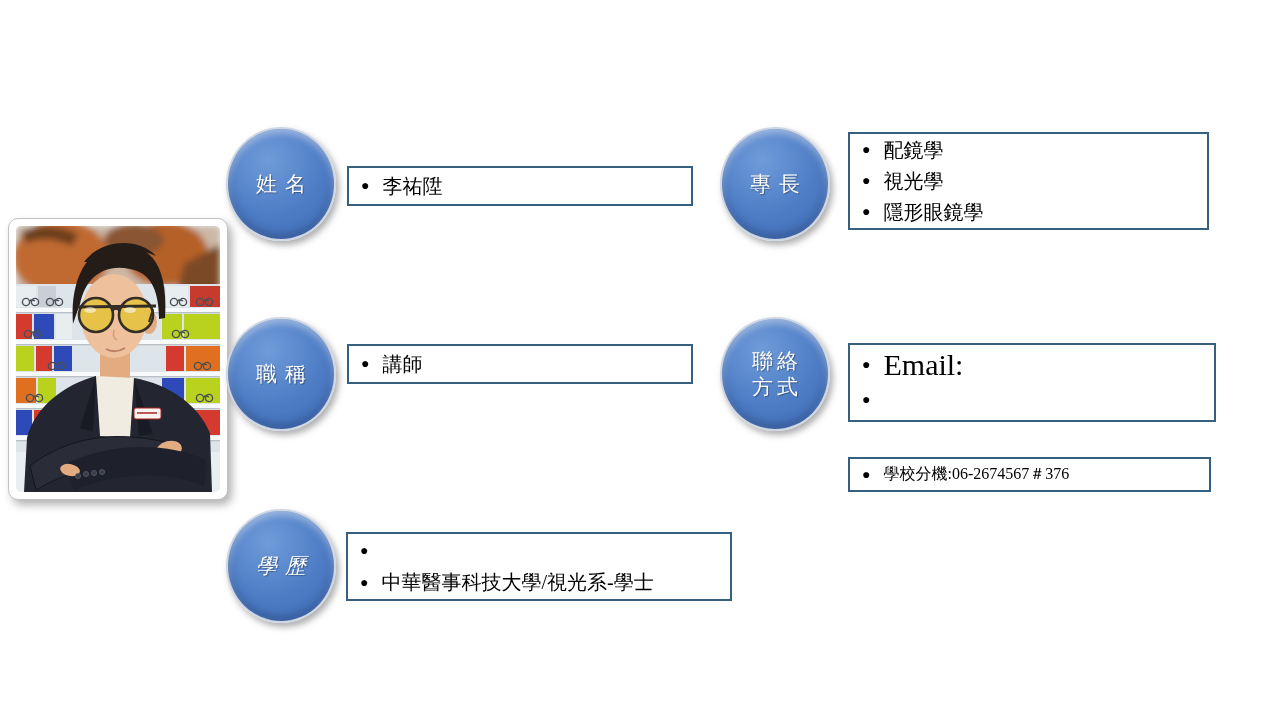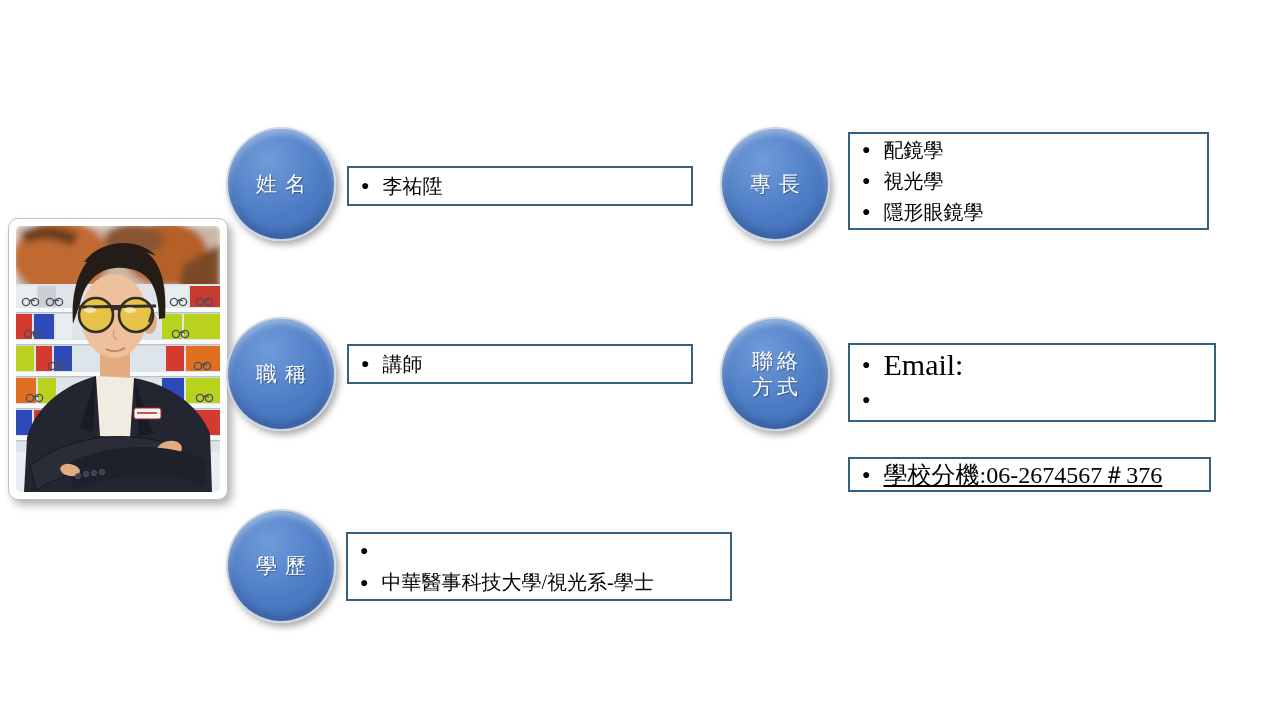--- a/index.html
+++ b/index.html
@@ -28,21 +28,21 @@
     color:#ffffff;font-size:21px;line-height:26px;
     text-shadow:1px 1px 1px rgba(0,0,0,.35);
   }
   .badge .l1{letter-spacing:8px;padding-left:8px;text-align:center;}
   .badge .l2{letter-spacing:4px;padding-left:4px;}
 
   .badge-name      {left:226px;top:127px;}
   .badge-specialty {left:720px;top:127px;}
   .badge-title     {left:226px;top:317px;}
   .badge-contact   {left:720px;top:317px;text-align:center;}
-  .badge-education {left:226px;top:509px;}
+  .badge-education {left:226px;top:509px;font-style:italic;}
 
   
   .info-box{
     position:absolute;background:#ffffff;border:2px solid #35607f;
     box-sizing:border-box;display:flex;flex-direction:column;justify-content:center;
   }
   .info-box ul{list-style:none;margin:0;padding:0 6px 0 12px;}
   .info-box li{display:flex;align-items:center;}
   .bullet{font-size:14px;line-height:1;margin-right:13px;color:#000;flex:0 0 auto;}
   .item-text{font-size:20px;color:#000;white-space:nowrap;}
@@ -50,21 +50,21 @@
   .box-name      {left:347px;top:166px;width:346px;height:40px;}
   .box-title     {left:347px;top:344px;width:346px;height:40px;}
   .box-education {left:346px;top:532px;width:386px;height:69px;}
   .box-education li{height:32px;}
   .box-specialty {left:848px;top:132px;width:361px;height:98px;}
   .box-specialty li{height:31px;}
   .box-contact   {left:848px;top:343px;width:368px;height:79px;}
   .box-contact li{height:35px;}
   .box-contact .item-text{font-size:30px;}
   .box-extension {left:848px;top:457px;width:363px;height:35px;}
-  .box-extension .item-text{font-size:24px;text-decoration:underline;}
+  .box-extension .item-text{font-size:16px;}
 </style>
 </head>
 <body>
 
 <div class="slide">
 
   <div class="photo-frame">
     <svg width="204" height="266" viewBox="0 0 204 266" xmlns="http://www.w3.org/2000/svg">
       <defs>
           <filter id="blurBg" x="-20%" y="-20%" width="140%" height="140%">

